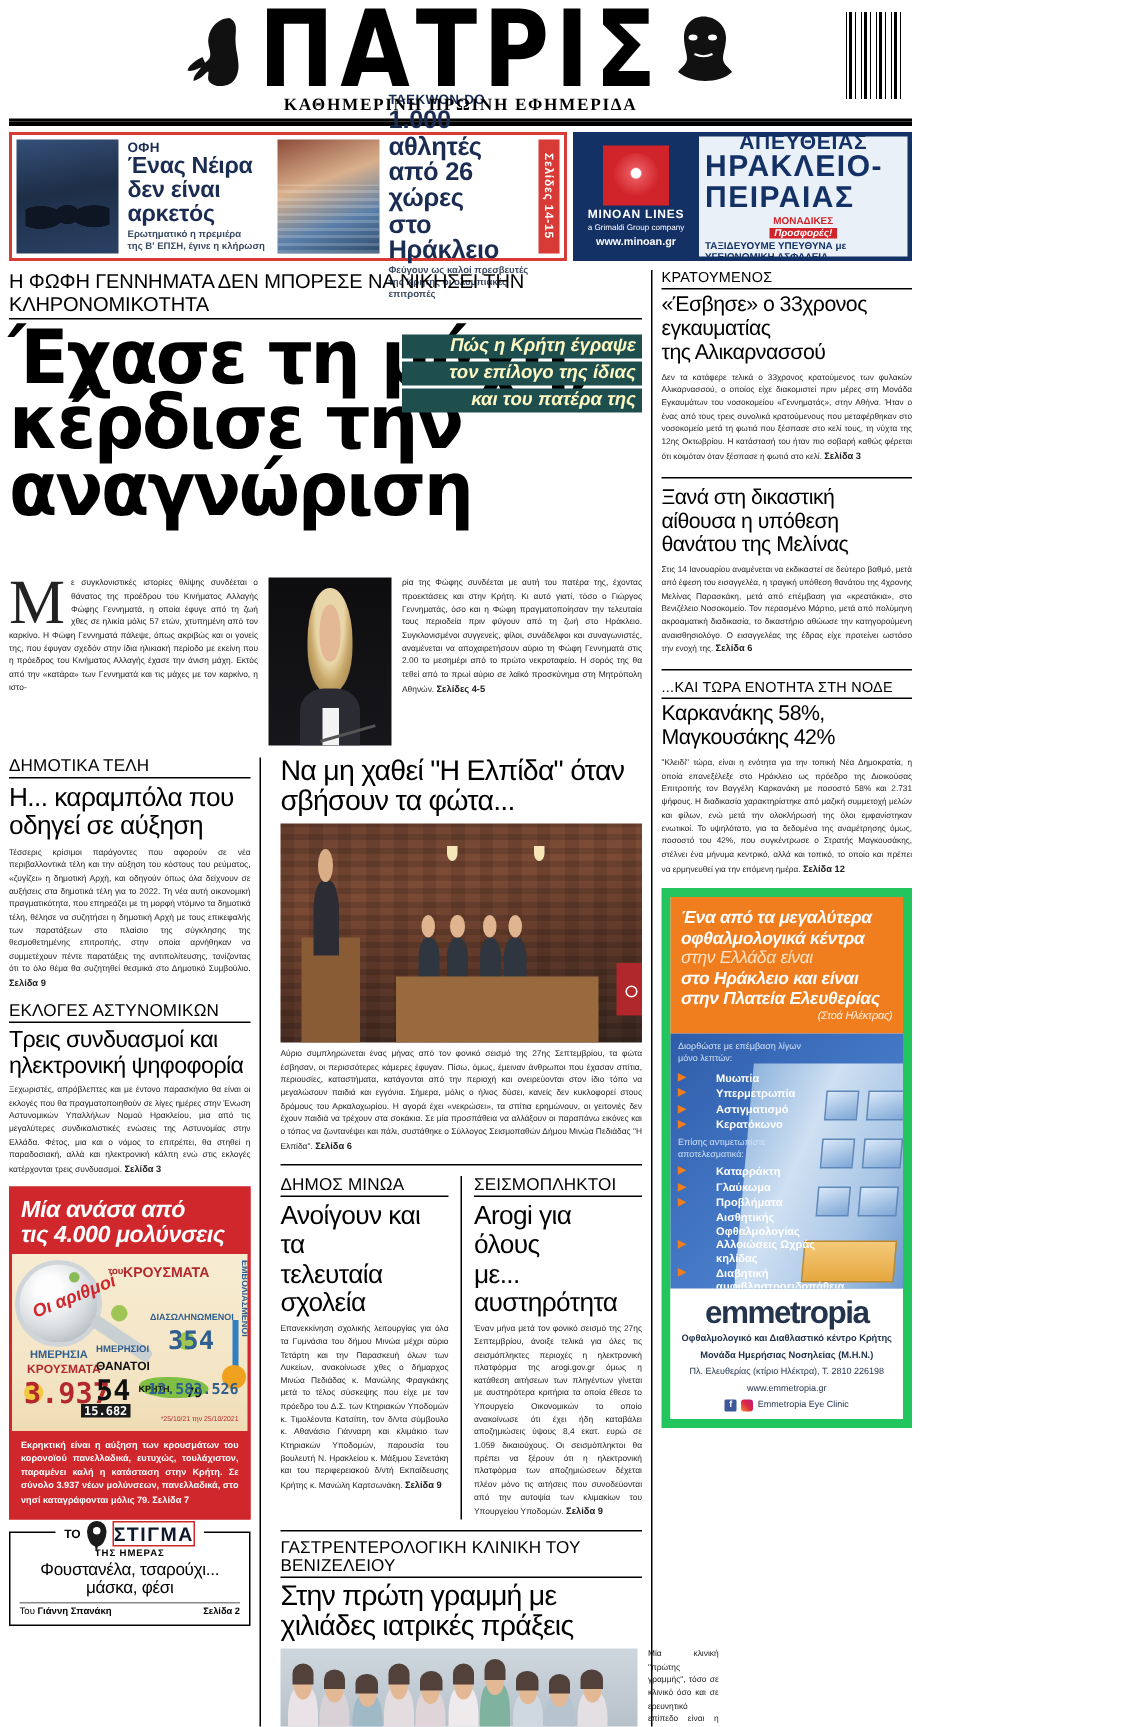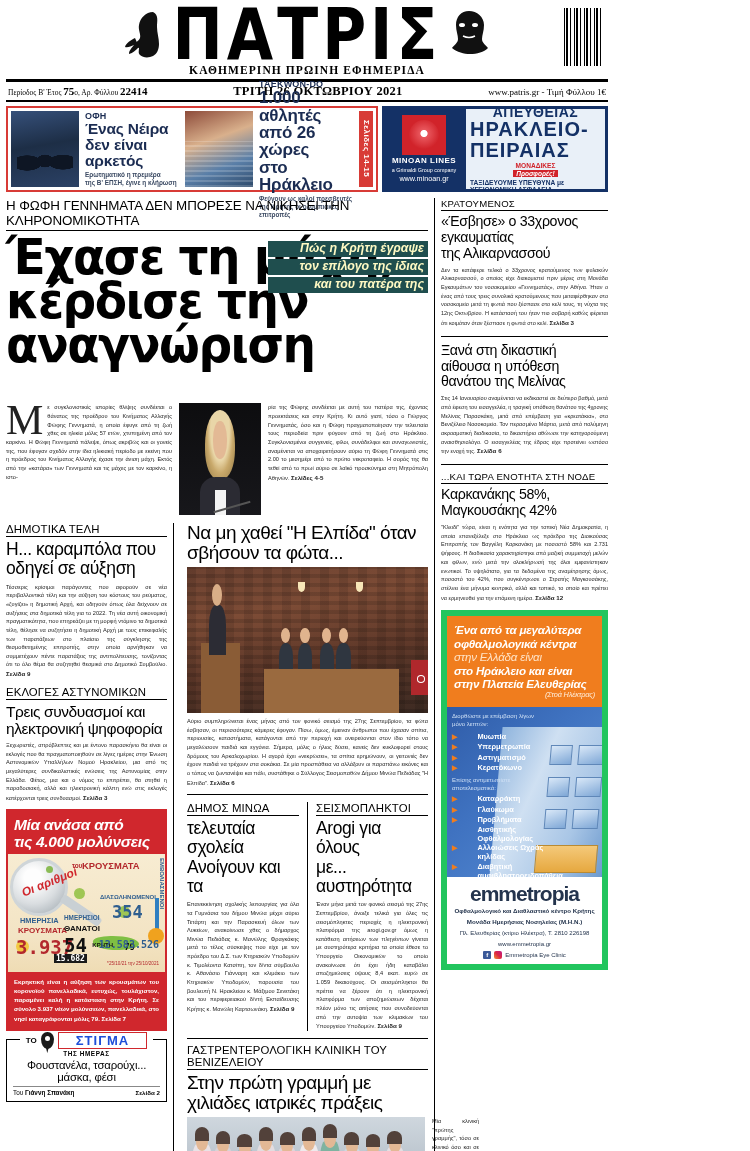--- a/index.html
+++ b/index.html
@@ -87,21 +87,21 @@
   }
 
   .ad-minoan {
     flex: 1; background: #143166; display: flex; align-items: stretch; padding: 3px;
   }
   .minoan-left { flex: 0 0 78px; display: flex; flex-direction: column; align-items: center; justify-content: center; color:#fff; }
   .minoan-logo { width: 44px; height: 40px; background: #d1232a; position: relative; display:flex; align-items:center; justify-content:center; }
   .minoan-logo .sun { width: 30px; height: 30px; border-radius: 50%; background: radial-gradient(circle at 50% 45%, #fff 0 14%, #e8565c 18%, #d1232a 70%); }
   .minoan-name { font-size: 8px; font-weight: 700; letter-spacing: .5px; line-height: 1.05; text-align:center; margin-top:2px; }
   .minoan-grimaldi { font-size: 5.4px; margin-top: 2px; }
-  .minoan-url { font-size: 7.2px; font-weight: 400; margin-top: 1px; }
+  .minoan-url { font-size: 7.2px; font-weight: 700; margin-top: 1px; }
   .minoan-right { flex: 1; background: #e9f0f8; margin-left: 3px; display: flex; flex-direction: column; align-items: center; justify-content: center; padding: 2px 4px; }
   .minoan-h1 { font-size: 14px; font-weight: 700; color: #143166; letter-spacing: .5px; line-height: 1; }
   .minoan-h2 { font-size: 20px; font-weight: 700; color: #143166; letter-spacing: 1px; line-height: 1.05; }
   .minoan-badge { font-size: 6.6px; font-weight: 700; color: #d1232a; line-height: 1.1; text-align:center; margin-top: 1px;}
   .minoan-badge .script { font-style: italic; background:#d1232a; color:#fff; padding:0 3px; display:inline-block; }
   .minoan-foot { font-size: 6.6px; font-weight: 700; color: #143166; margin-top: 2px; }
 
   
   .grid { display: flex; gap: 6px; }
   .col-main { flex: 1 1 auto; min-width: 0; }
@@ -220,21 +220,21 @@
   .covid-foot { padding: 5px 6px 6px; font-size: 6.1px; line-height: 1.5; color: #fff; font-weight: 700; text-align: justify; }
   .covid-foot .pg { color: #fff; }
 
   
   .stigma { margin-top: 8px; border: 1px solid #000; padding: 4px 6px 5px; position: relative; }
   .stigma-top { display:flex; align-items:center; justify-content:center; gap:4px; margin-top:-12px; background:#fff; width:fit-content; margin-left:auto; margin-right:auto; padding: 0 6px;}
   .stigma-to { font-size: 8px; font-weight: 700; }
   .stigma-pin { width: 13px; height: 17px; background:#1a1a1a; border-radius: 50% 50% 50% 50% / 42% 42% 62% 62%; position: relative; }
   .stigma-pin::after { content:""; position:absolute; left:4px; top:4px; width:5px; height:5px; background:#fff; border-radius:50%; }
   .stigma-pin::before { content:""; position:absolute; left:5px; bottom:-4px; width:3px; height:6px; background:#1a1a1a; clip-path: polygon(0 0,100% 0,50% 100%); }
-  .stigma-word { border: 1.4px solid #d0272d; color:#1d4ed8; font-weight:700; font-size: 13px; letter-spacing: 1px; padding: 0 17px; }
+  .stigma-word { border: 1.4px solid #d0272d; color:#0f172a; font-weight:700; font-size: 13px; letter-spacing: 1px; padding: 0 0; }
   .stigma-sub { text-align: center; font-size: 6.4px; font-weight: 700; letter-spacing:.6px; margin-top:1px; }
   .stigma-line { text-align: center; font-size: 11.4px; margin-top: 2px; letter-spacing:-.2px; }
   .stigma-by { display:flex; justify-content: space-between; border-top: 1px solid #888; margin-top: 3px; padding-top: 2px; font-size: 6.4px; }
 
   
   .r-kicker { font-size: 9.6px; letter-spacing: .2px; border-bottom: 1.2px solid #000; padding-bottom: 1px; margin-bottom: 3px; }
   .r-head { font-size: 14.2px; line-height: 1.12; letter-spacing: -.35px; }
   .r-body { font-size: 5.5px; line-height: 1.58; text-align: justify; color: #232323; margin-top: 4px; }
   .r-sep { border-top: 1px solid #000; margin: 8px 0 6px; }
 
@@ -288,29 +288,20 @@
         </svg>
       </div>
     </div>
     <div class="mast-sub">ΚΑΘΗΜΕΡΙΝΗ ΠΡΩΙΝΗ ΕΦΗΜΕΡΙΔΑ</div>
     <div class="barcode">
         <div class="bars"></div>
       </div>
   </div>
 
   <div class="mast-rule"></div>
-  <div class="mast-info">
-    <div class="issue">
-      <span>Περίοδος Β' Έτος</span>
-      <b>75</b><span>ο, Αρ. Φύλλου</span>
-      <b>22414</b>
-    </div>
-    <div class="date">ΤΡΙΤΗ 26 ΟΚΤΩΒΡΙΟΥ 2021</div>
-    <div class="site">www.patris.gr - Τιμή Φύλλου 1€</div>
-  </div>
   <div class="mast-rule2"></div>
 
   <div class="topads">
 
     <div class="ad-sports">
       <div class="ad-photo p1"></div>
       <div class="ad-col">
         <div class="ad-kicker">ΟΦΗ</div>
         <div class="ad-head">
           <div>Ένας Νέιρα</div>
@@ -509,22 +500,22 @@
               <span class="pg">Σελίδα 6</span>
             </div>
           </div>
 
           <div class="hr-blk"></div>
 
           <div class="two-col">
             <div>
               <div class="kicker">ΔΗΜΟΣ ΜΙΝΩΑ</div>
               <div class="head-lt">
+                <div>Ανοίγουν και τα</div>
                 <div>τελευταία σχολεία</div>
-                <div>Ανοίγουν και τα</div>
               </div>
               <div class="body-txt">
                 <span>Επανεκκίνηση σχολικής λειτουργίας για όλα τα Γυμνάσια του δήμου Μινώα μέχρι αύριο Τετάρτη και την Παρασκευή όλων των Λυκείων, ανακοίνωσε χθες ο δήμαρχος Μινώα Πεδιάδας κ. Μανώλης Φραγκάκης μετά το τέλος σύσκεψης που είχε με τον πρόεδρο του Δ.Σ. των Κτηριακών Υποδομών κ. Τιμολέοντα Κατσίπη, τον δ/ντα σύμβουλο κ. Αθανάσιο Γιάνναρη και κλιμάκιο των Κτηριακών Υποδομών, παρουσία του βουλευτή Ν. Ηρακλείου κ. Μάξιμου Σενετάκη και του περιφερειακού δ/ντή Εκπαίδευσης Κρήτης κ. Μανώλη Καρτσωνάκη.</span>
                 <span class="pg">Σελίδα 9</span>
               </div>
             </div>
             <div class="divider">
               <div class="kicker">ΣΕΙΣΜΟΠΛΗΚΤΟΙ</div>
               <div class="head-lt">
                 <div>Arogi για όλους</div>

